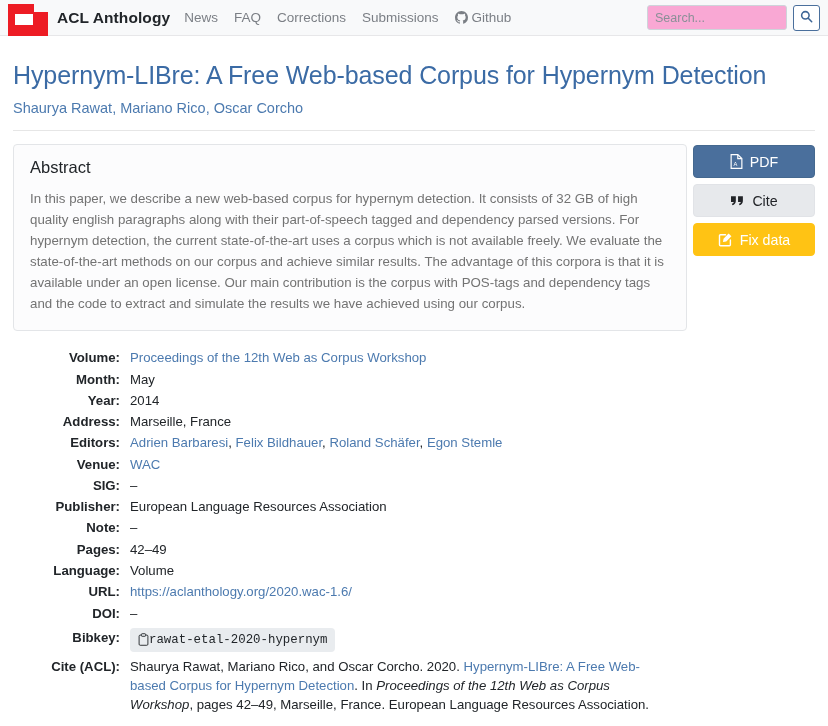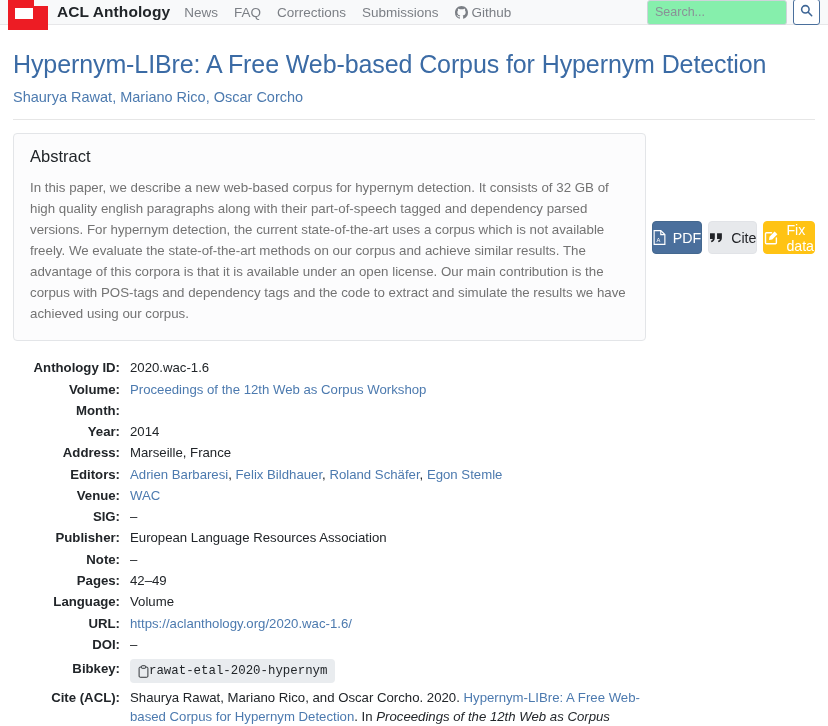--- a/index.html
+++ b/index.html
@@ -7,21 +7,21 @@
     margin: 0; padding: 0;
     width: 828px; height: 726px;
     background: #ffffff;
     font-family: "Liberation Sans", sans-serif;
     color: #212529;
     overflow: hidden;
   }
 
   
   .navbar {
-    height: 25px;
+    height: 36px;
     background: #f8f9fa;
     border-bottom: 1px solid #e7e7e9;
     display: flex;
     align-items: center;
     padding: 0 8px 0 0;
     position: relative;
   }
   .brand-wrap {
     display: flex;
     align-items: center;
@@ -64,21 +64,21 @@
     transform: translateY(-50%);
     display: flex;
     align-items: center;
     gap: 6px;
   }
   .search-input {
     width: 140px;
     height: 25px;
     border: 1px solid #ced4da;
     border-radius: 3px;
-    background: #86efac;
+    background: #f9a8d4;
     font-size: 12.5px;
     padding: 0 7px;
     color: #495057;
     font-family: "Liberation Sans", sans-serif;
     outline: none;
   }
   .search-input::placeholder { color: #8a9097; }
   .search-btn {
     width: 27px; height: 26px;
     border: 1px solid #4a6f9c;
@@ -114,21 +114,21 @@
     border: 0;
     border-top: 1px solid #e6e6e6;
     margin: 13px 0 0 0;
   }
 
   
   .main-row {
     display: flex;
     gap: 6px;
     margin-top: 13px;
-    align-items: center;
+    align-items: flex-start;
   }
   .abstract-card {
     flex: 1 1 auto;
     border: 1px solid #e3e5e8;
     border-radius: 4px;
     background: #fcfcfd;
     padding: 13px 16px 16px 16px;
   }
   .abstract-title {
     font-size: 16.5px;
@@ -139,21 +139,21 @@
   .abstract-text {
     font-size: 13.3px;
     line-height: 1.58;
     color: #737373;
     margin: 0;
     text-align: left;
   }
   .btn-col {
     flex: 0 0 122px;
     display: flex;
-    flex-direction: row;
+    flex-direction: column;
     gap: 6px;
     padding-top: 1px;
   }
   .btn {
     height: 33px;
     border-radius: 4px;
     display: flex;
     align-items: center;
     justify-content: center;
     gap: 7px;
@@ -309,32 +309,29 @@
           </svg>
         </span>
         <span>Fix data</span>
       </div>
 
     </div>
   </div>
 
   <div class="meta">
 
-    <div class="meta-row">
-      <div class="meta-label">Anthology ID:</div>
-      <div class="meta-value">2020.wac-1.6</div>
-    </div>
 
     <div class="meta-row">
       <div class="meta-label">Volume:</div>
       <div class="meta-value"><a href="#">Proceedings of the 12th Web as Corpus Workshop</a></div>
     </div>
 
     <div class="meta-row">
       <div class="meta-label">Month:</div>
+      <div class="meta-value">May</div>
     </div>
 
     <div class="meta-row">
       <div class="meta-label">Year:</div>
       <div class="meta-value">2014</div>
     </div>
 
     <div class="meta-row">
       <div class="meta-label">Address:</div>
       <div class="meta-value">Marseille, France</div>

